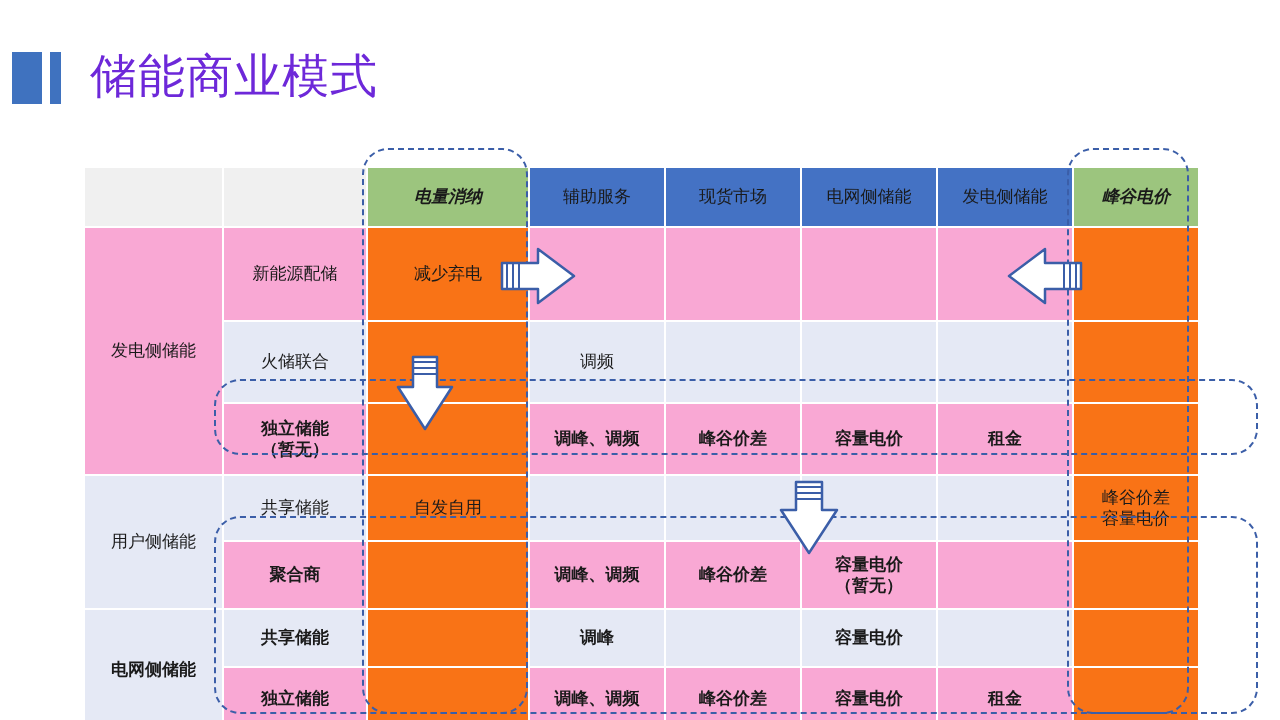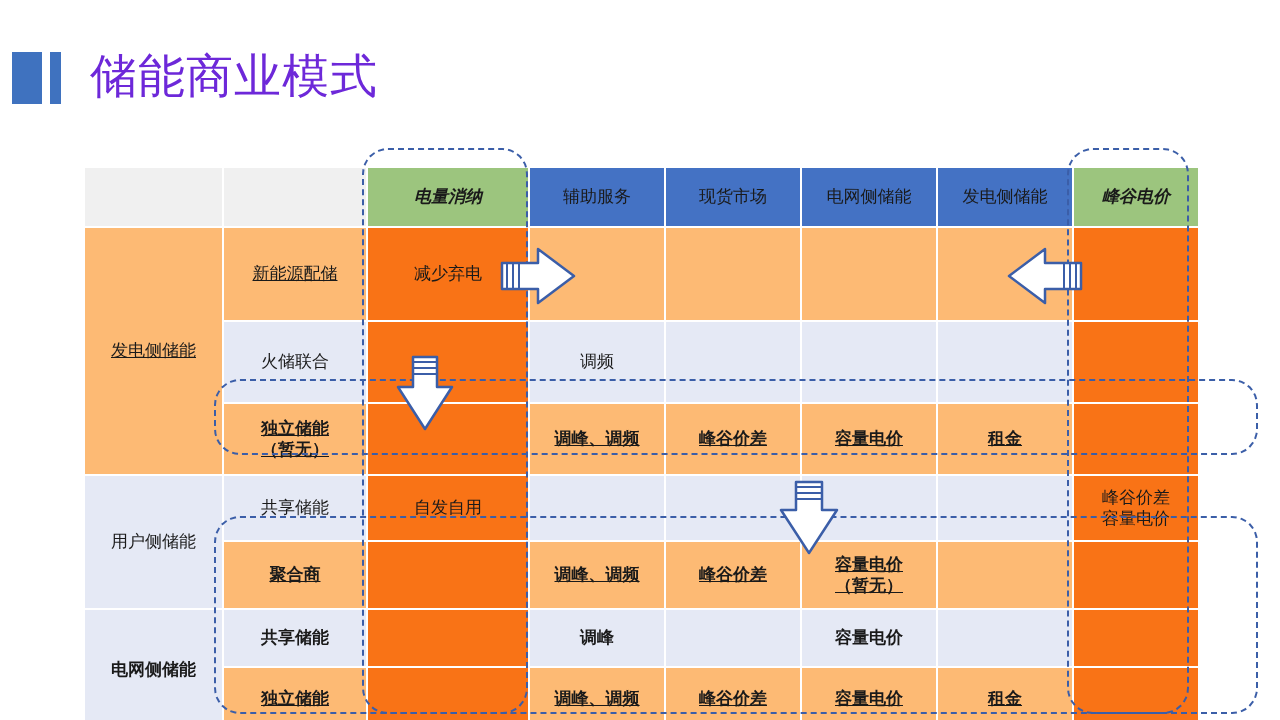--- a/index.html
+++ b/index.html
@@ -46,21 +46,21 @@
   col.c-green { width: 160px; }
   col.c-blue  { width: 134px; }
   col.c-right { width: 124px; }
 
   
   .h-blank { background: #f0f0f0; }
   .h-green { background: #9cc57e; color: #ffffff; font-weight: bold; font-size: 20px; font-style: italic; }
   .h-blue  { background: #4472c4; color: #ffffff; font-weight: normal; font-size: 20px; }
 
   
-  .sh-dark  { background: #fdba74; text-decoration: underline; }
+  .sh-dark  { background: #f9a8d4; }
   .sh-light { background: #e5e9f5; }
   .sh-green { background: #f97316; }
 
   .bold { font-weight: bold; }
   .grp { font-size: 18px; color: #1a1a1a; }
 
   
   .dash {
     position: absolute;
     border: 2px dashed #3b5ea8;

